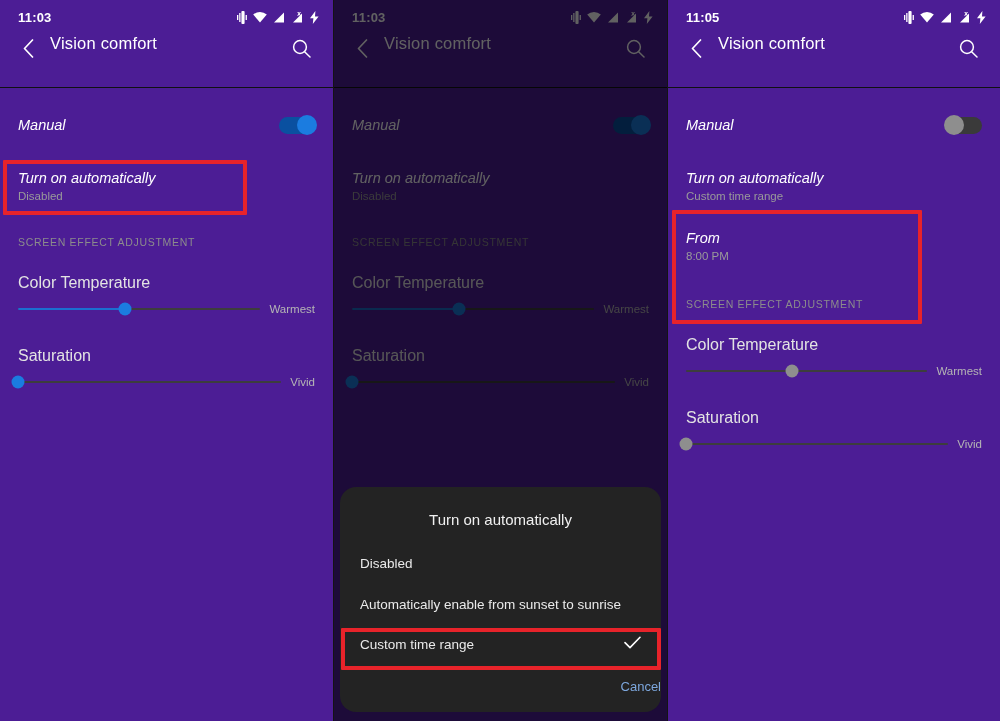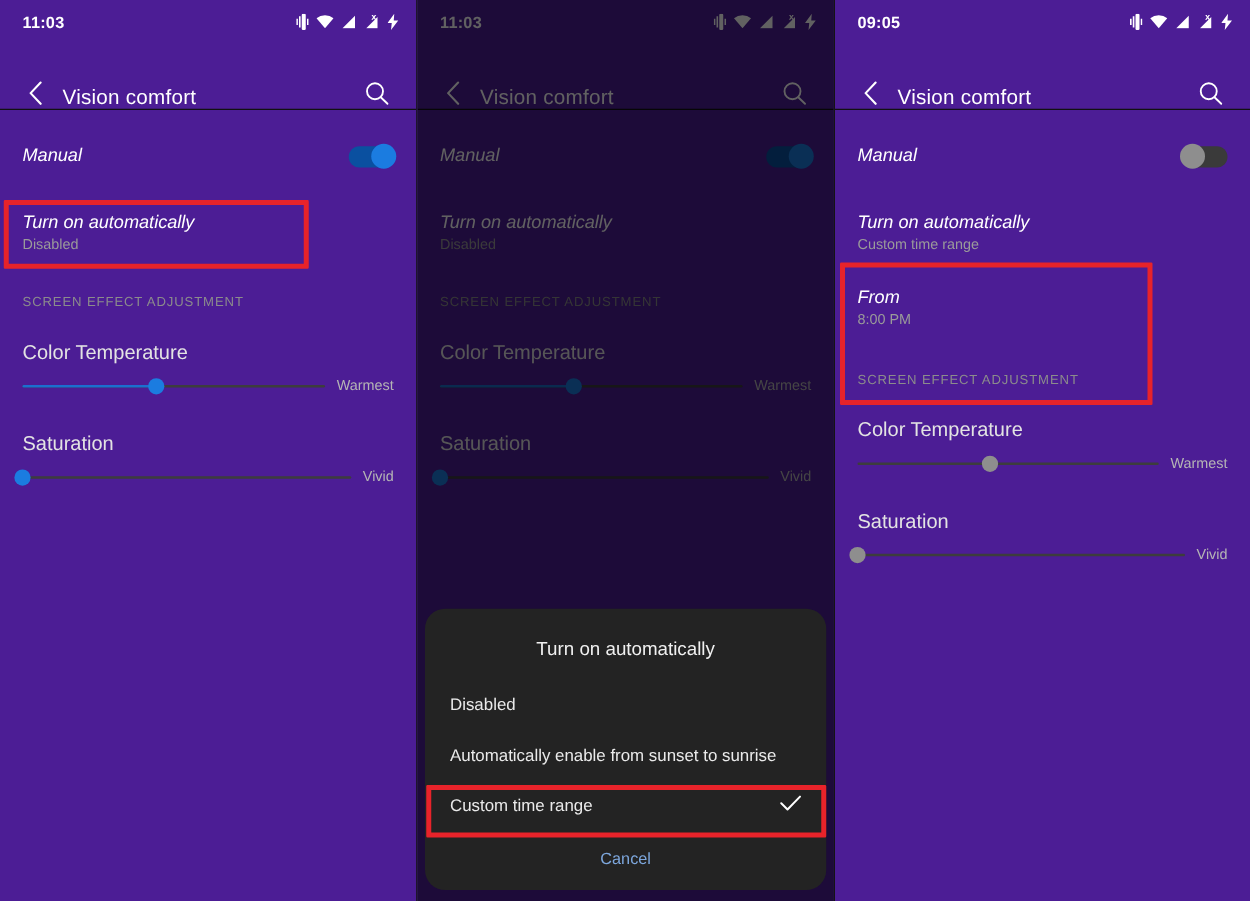--- a/index.html
+++ b/index.html
@@ -21,21 +21,21 @@
   .statusbar {
     height:34px; display:flex; align-items:center;
     justify-content:space-between; padding:0 14px 0 18px;
   }
   .clock { font-size:13px; font-weight:bold; letter-spacing:.2px; color:#fff; }
   .sysicons { display:flex; align-items:center; gap:6px; }
   .sysicons svg { display:block; }
 
   
   .appbar {
-    height:54px; display:flex; align-items:flex-end;
+    height:54px; display:flex; align-items:flex-start;
     padding:0 18px 0 14px; position:relative;
   }
   .appbar::after{
     content:""; position:absolute; left:0; right:0; bottom:0;
     height:1px; background:#111;
   }
   .back { width:28px; height:28px; display:flex; align-items:center; justify-content:center; }
   .apptitle { font-size:16.5px; margin-left:8px; letter-spacing:.2px; color:#fff; flex:1; }
   .searchbtn { width:28px; height:28px; display:flex; align-items:center; justify-content:center; }
 
@@ -100,21 +100,21 @@
   .dlg-title {
     text-align:center; font-size:15px; color:#f0f0f0;
     padding:4px 0 16px 0;
   }
   .dlg-item {
     display:flex; align-items:center; justify-content:space-between;
     padding:11px 20px; font-size:13.5px; color:#eaeaea; line-height:1.35;
   }
   .dlg-item .chk { flex:0 0 auto; margin-left:10px; }
   .dlg-cancel {
-    text-align:center; color:#7da7dd; font-size:13px;
+    text-align:right; color:#7da7dd; font-size:13px;
     padding:14px 0 10px 0;
   }
 </style>
 </head>
 <body>
 
 <div class="strip">
 
   <div class="panel p1">
 
@@ -323,21 +323,21 @@
 
       <div class="dlg-cancel">Cancel</div>
     </div>
 
     <div class="redbox" style="left:7px; top:628px; width:320px; height:42px;"></div>
   </div>
 
   <div class="panel p3">
 
     <div class="statusbar">
-      <div class="clock">09:05</div>
+      <div class="clock">11:05</div>
       <div class="sysicons">
         <span>
             <svg width="10" height="13" viewBox="0 0 10 13">
               <rect x="0" y="4" width="1.3" height="5" fill="#fff"></rect>
               <rect x="2.2" y="2" width="1.3" height="9" fill="#fff"></rect>
               <rect x="4.4" y="0" width="3.2" height="13" rx="1" fill="#fff"></rect>
               <rect x="8.6" y="4" width="1.3" height="5" fill="#fff"></rect>
             </svg>
           </span>
         <span>

